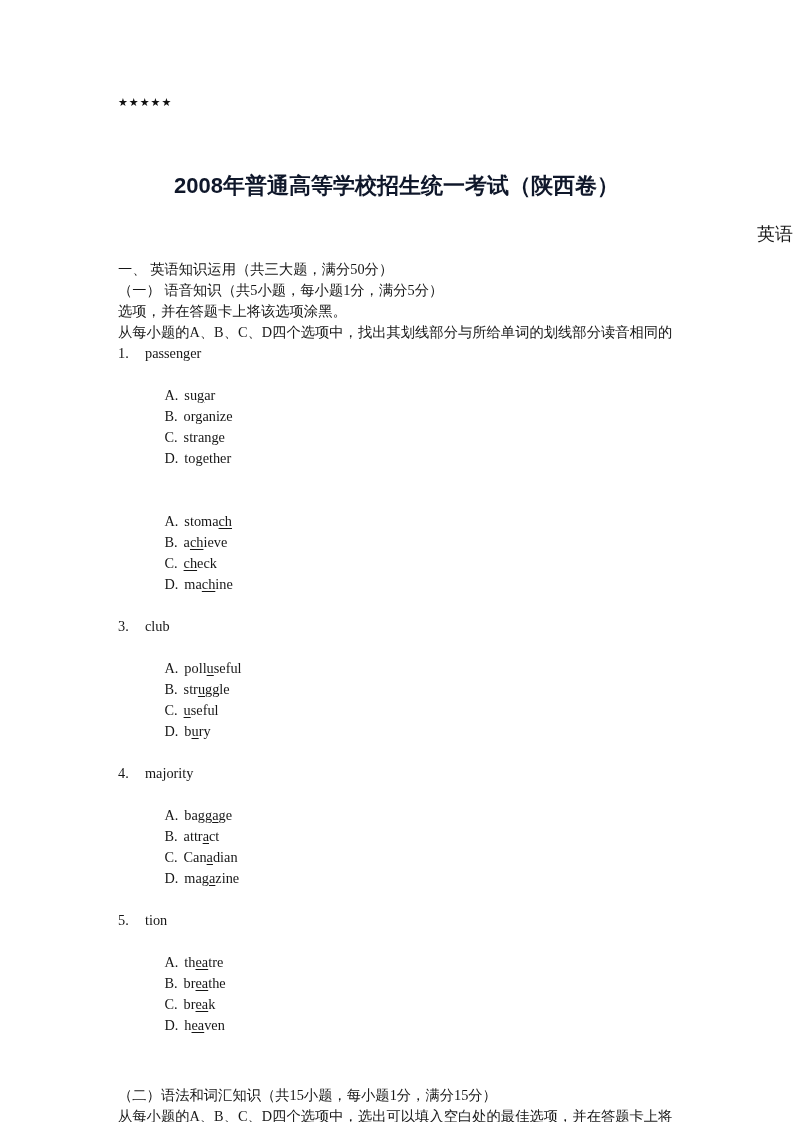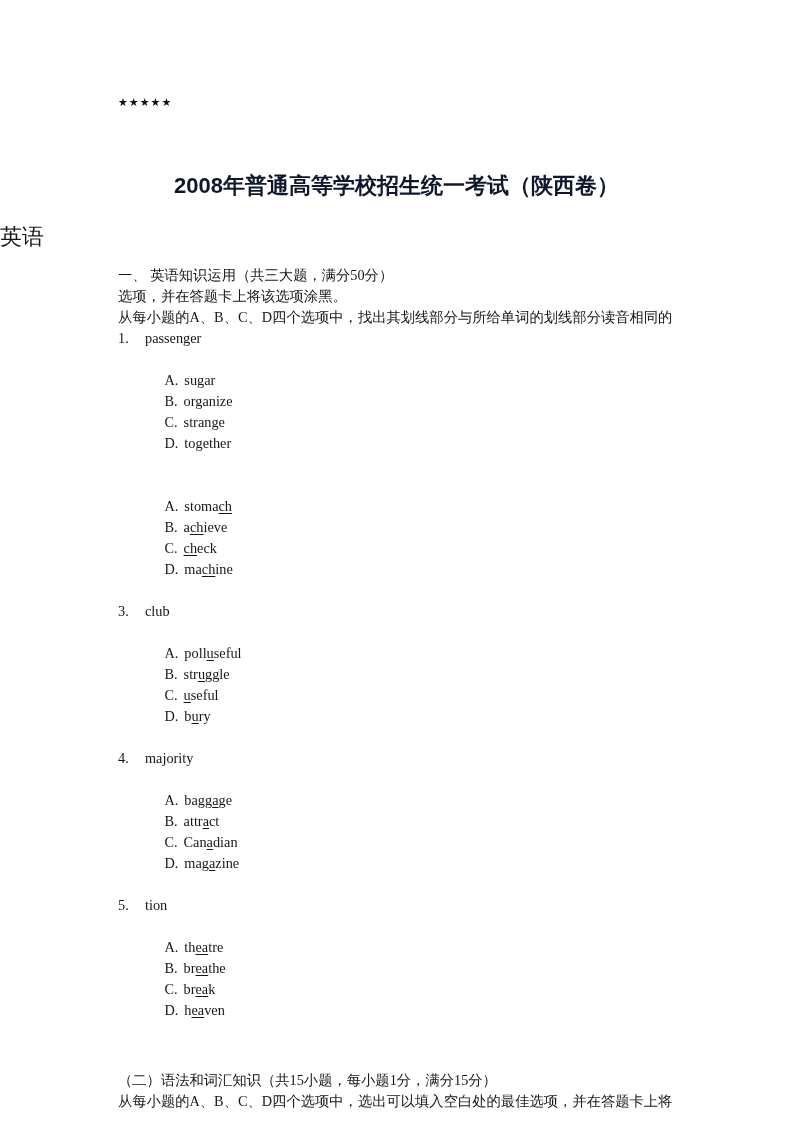--- a/index.html
+++ b/index.html
@@ -11,21 +11,21 @@
   .stars {
     margin:96px 0 0 118px;
     font-size:11px; letter-spacing:1px; color:#111;
     font-family:"DejaVu Sans",sans-serif;
   }
   .title {
     margin:62px 0 0 0; text-align:center;
     font-family:"Liberation Sans","DejaVu Sans",sans-serif;
     font-weight:bold; font-size:22px; color:#0f172a;
   }
-  .subtitle { margin-top:21px; text-align:left; font-size:22px; }
+  .subtitle { margin-top:21px; text-align:right; font-size:18px; }
   .content {
     margin:13px 88px 0 118px;
     font-size:14.3px; line-height:21px;
   }
   .line { white-space:pre-wrap; }
   .qnum { display:inline-block; width:27px; }
   .popts { padding-left:25px;font-family:Liberation Serif, serif; }
   .popt { margin-right:17px; }
   .plabel { margin-right:6px; }
   .ul { text-decoration:underline; text-underline-offset:2px; }
@@ -37,20 +37,21 @@
 <div class="page">
 
   <div class="stars">★★★★★</div>
 
   <div class="title">2008年普通高等学校招生统一考试（陕西卷）</div>
   <div class="subtitle">英语</div>
 
   <div class="content">
 
     <div class="line">一、 英语知识运用（共三大题，满分50分）</div>
+    <div class="line">（一） 语音知识（共5小题，每小题1分，满分5分）</div>
     <div class="line">选项，并在答题卡上将该选项涂黑。</div>
     <div class="line">从每小题的A、B、C、D四个选项中，找出其划线部分与所给单词的划线部分读音相同的</div>
 
     <div class="line"><span class="qnum">1.</span><span>passenger</span></div>
     <div class="line popts">
       <span class="popt"><span class="plabel">A.</span><span><span>su</span><span class="ul">g</span><span>ar</span></span></span>
       <span class="popt"><span class="plabel">B.</span><span><span>or</span><span class="ul">g</span><span>anize</span></span></span>
       <span class="popt"><span class="plabel">C.</span><span><span>stran</span><span class="ul">g</span><span>e</span></span></span>
       <span class="popt"><span class="plabel">D.</span><span><span>to</span><span class="ul">g</span><span>ether</span></span></span>
     </div>

